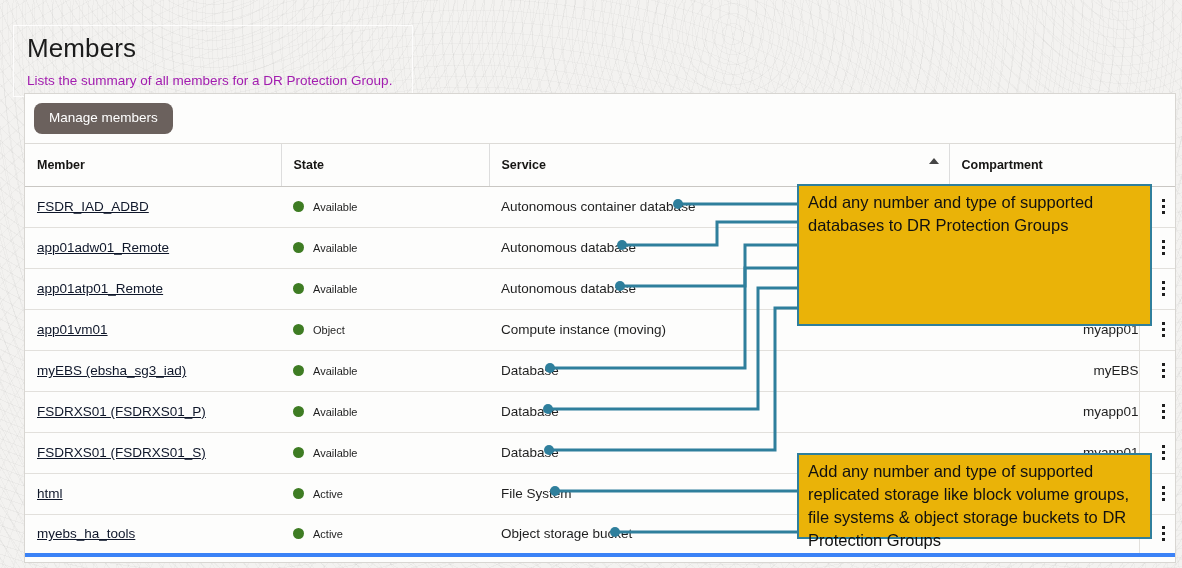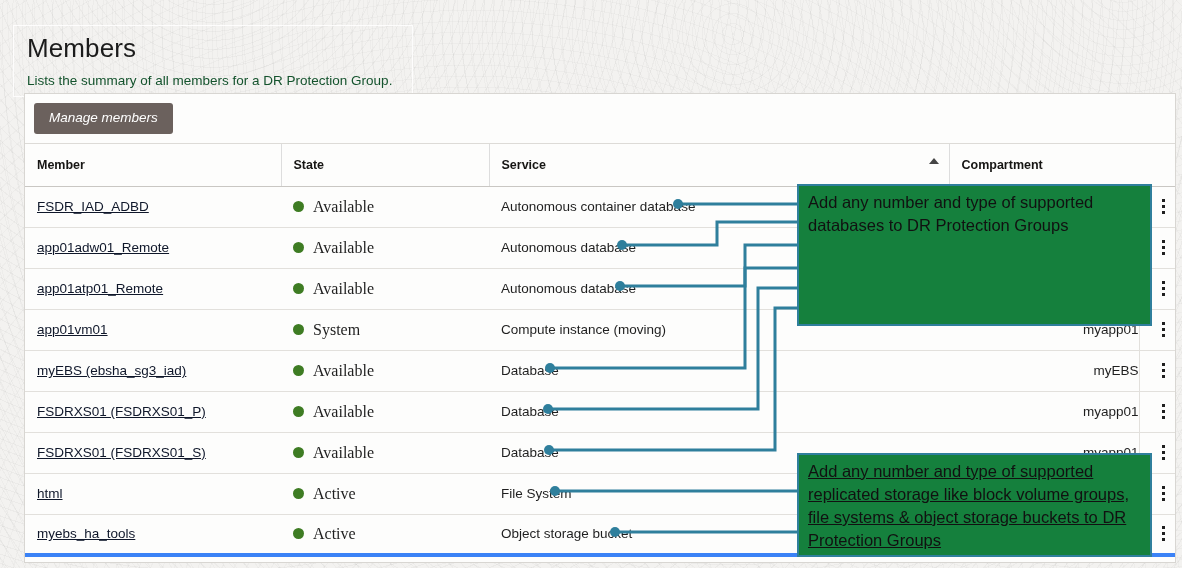--- a/index.html
+++ b/index.html
@@ -44,21 +44,21 @@
   }
   .page-title {
     font-size: 26px;
     color: #1b1b1b;
     font-weight: 400;
     line-height: 32px;
     letter-spacing: 0.1px;
   }
   .page-subtitle {
     font-size: 13.5px;
-    color: #14532d;
+    color: #a21caf;
     margin-top: 8px;
     line-height: 17px;
   }
 
   
   .card {
     position: absolute;
     left: 24px;
     top: 93px;
     width: 1152px;
@@ -74,27 +74,26 @@
     border-bottom: 1px solid #dddbd7;
     display: flex;
     align-items: center;
     padding-left: 9px;
     box-sizing: border-box;
   }
   .btn-manage {
     background: #6b615d;
     color: #ffffff;
     border: none;
-    border-radius: 3px;
+    border-radius: 8px;
     font-size: 13.5px;
     font-family: "Liberation Sans", sans-serif;
     padding: 8px 15px 9px 15px;
     cursor: pointer;
     line-height: 1;
-    font-style: italic;
   }
 
   
   table.members {
     width: 100%;
     border-collapse: collapse;
     table-layout: fixed;
     font-size: 13.5px;
   }
   table.members col.c-member { width: 256px; }
@@ -153,21 +152,21 @@
   }
 
   .state-cell { display: flex; align-items: center; gap: 9px; }
   .dot {
     width: 11px; height: 11px;
     border-radius: 50%;
     background: #3e7c23;
     display: inline-block;
     flex: 0 0 auto;
   }
-  .state-label { font-size: 16px; color: #1f1f1f; font-family: Liberation Serif, serif; }
+  .state-label { font-size: 11px; color: #1f1f1f; }
 
   .service-cell { position: relative; }
   .comp-cell { text-align: right; font-size: 13.5px; color: #1f1f1f; padding-left: 0; }
 
   .kebab {
     display: flex;
     flex-direction: column;
     align-items: center;
     justify-content: center;
     gap: 3px;
@@ -184,31 +183,31 @@
   
   #annot-layer {
     position: absolute;
     left: 0; top: 0;
     width: 1182px; height: 568px;
     pointer-events: none;
     z-index: 5;
   }
   .callout {
     position: absolute;
-    background: #15803d;
+    background: #eab308;
     border: 2px solid #2f7f9c;
     box-sizing: border-box;
     color: #111111;
     font-size: 16.5px;
     line-height: 23px;
     padding: 5px 8px 6px 9px;
     z-index: 6;
   }
   #callout-db   { left: 797px; top: 184px;  width: 355px; height: 142px; }
-  #callout-stor { left: 797px; top: 453px;  width: 355px; height: 104px; text-decoration: underline; }
+  #callout-stor { left: 797px; top: 453px;  width: 355px; height: 86px; }
 </style>
 </head>
 <body>
 
 <div id="page-bg"></div>
 
 <div id="root">
 
   <div class="page-header">
     <div class="page-title">Members</div>
@@ -296,21 +295,21 @@
                 <i></i>
                 <i></i>
               </div>
             </td>
           </tr>
           <tr>
             <td><span class="member-link">app01vm01</span></td>
             <td>
               <span class="state-cell">
                 <span class="dot"></span>
-                <span class="state-label">System</span>
+                <span class="state-label">Object</span>
               </span>
             </td>
             <td class="service-cell"><span>Compute instance (moving)</span></td>
             <td class="comp-cell">myapp01</td>
             <td class="menu-cell">
               <div class="kebab">
                 <i></i>
                 <i></i>
                 <i></i>
               </div>

